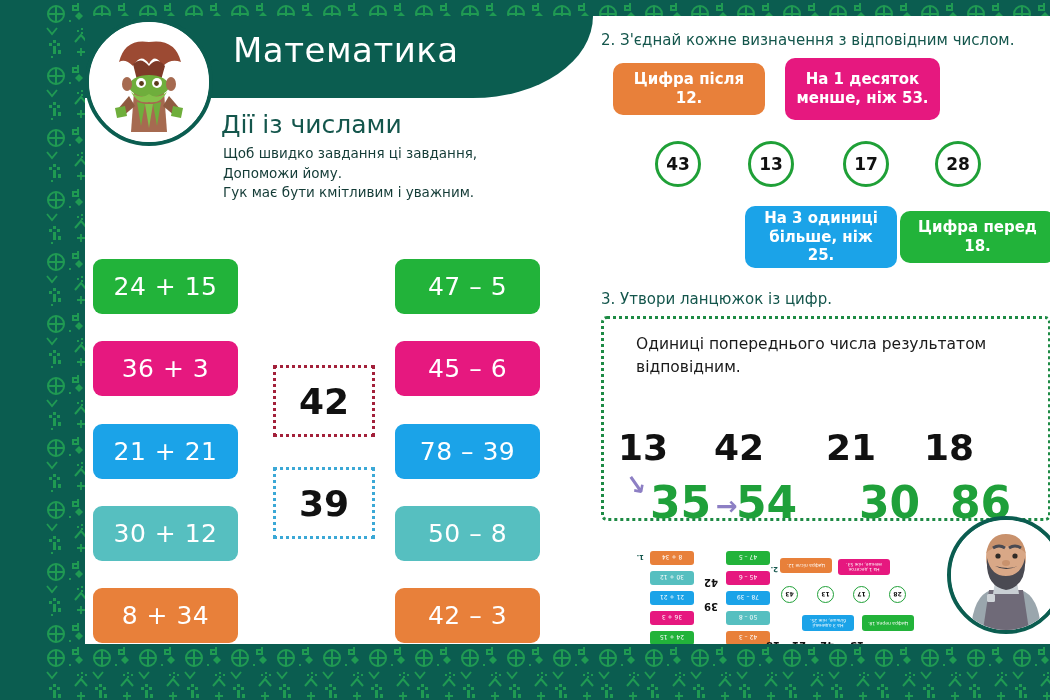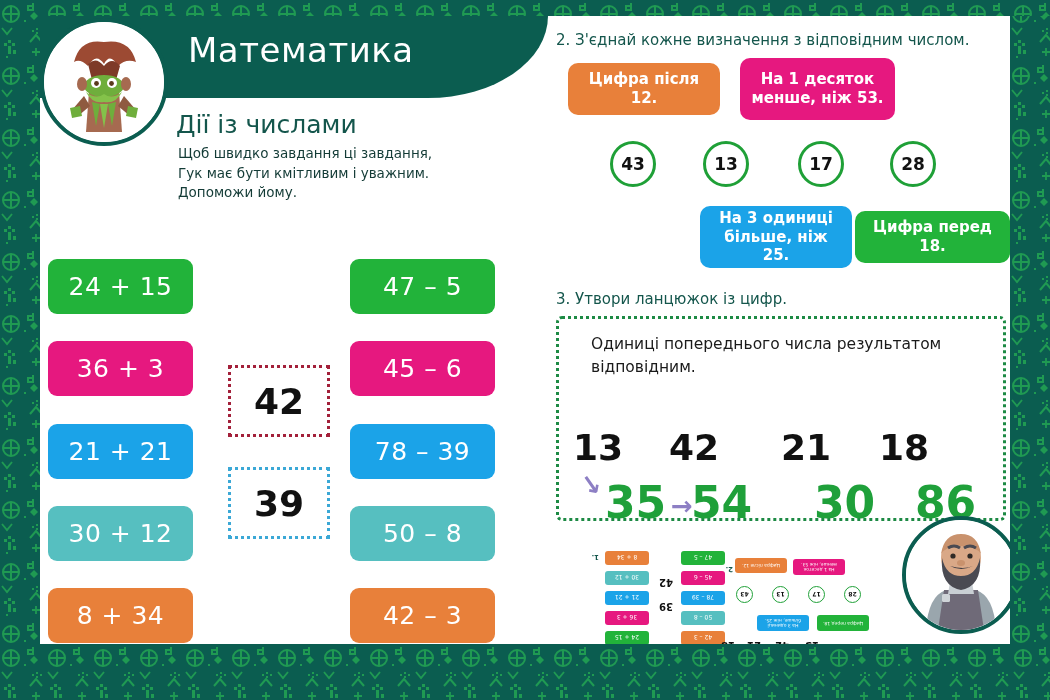--- a/index.html
+++ b/index.html
@@ -11,20 +11,21 @@
     font-family: "DejaVu Sans", sans-serif;
     background: #0b5d50;
     position: relative;
   }
 
   
   #page {
     position: absolute;
     inset: 0;
     background: #bef264;
+    margin-left: 45px;
   }
   .ornament {
     position: absolute;
     opacity: 1;
   }
   #orn-left   { left: 0;  top: 0; width: 40px;  height: 700px; }
   #orn-right  { right: 0; top: 0; width: 40px;  height: 700px; }
   #orn-top    { left: 0;  top: 0; width: 1050px; height: 16px; }
   #orn-bottom { left: 0;  bottom: 0; width: 1050px; height: 56px; }
 
@@ -360,22 +361,22 @@
           <ellipse cx="38" cy="62" rx="5" ry="7" fill="#a66a50"></ellipse>
           <ellipse cx="82" cy="62" rx="5" ry="7" fill="#a66a50"></ellipse>
         </g>
       </svg>
     </div>
 
     <div id="subtitle">Дії із числами</div>
 
     <div id="intro">
       <div>Щоб швидко завдання ці завдання,</div>
+      <div>Допоможи йому.</div>
       <div>Гук має бути кмітливим і уважним.</div>
-      <div>Допоможи йому.</div>
     </div>
 
 
     <div id="t1-left-col"></div>
     <div id="t1-right-col"></div>
 
     <div class="answer-box" id="answer-42">42</div>
     <div class="answer-box" id="answer-39">39</div>
 
     <div id="task2-label">
@@ -394,21 +395,21 @@
         <div>відповідним.</div>
       </div>
       <div id="t3-host">
           <div class="chain-top" style="left: 14px;">13</div>
           <div class="chain-top" style="left: 110px;">42</div>
           <div class="chain-top" style="left: 222px;">21</div>
           <div class="chain-top" style="left: 320px;">18</div>
           <div class="chain-bottom" style="left: 46px; color: rgb(31, 160, 58);">35</div>
           <div class="chain-bottom" style="left: 132px; color: rgb(31, 160, 58);">54</div>
           <div class="chain-bottom" style="left: 255px; color: rgb(31, 160, 58);">30</div>
-          <div class="chain-bottom" style="left: 356px; color: rgb(31, 160, 58);">86</div>
+          <div class="chain-bottom" style="left: 346px; color: rgb(31, 160, 58);">86</div>
           <div class="chain-arrow" style="left: 22px; top: 150px; transform: rotate(55deg); color: rgb(141, 127, 196);">→</div>
           <div class="chain-arrow" style="left: 112px; top: 172px; color: rgb(141, 127, 196);">→</div>
         </div>
     </div>
 
     <div id="thumb">
         <div class="t-pill" style="left: 236px; top: 8px; width: 44px; height: 14px; background: rgb(34, 179, 58);">24 + 15</div>
         <div class="t-pill" style="left: 236px; top: 28px; width: 44px; height: 14px; background: rgb(230, 24, 127);">36 + 3</div>
         <div class="t-pill" style="left: 236px; top: 48px; width: 44px; height: 14px; background: rgb(27, 163, 232);">21 + 21</div>
         <div class="t-pill" style="left: 236px; top: 68px; width: 44px; height: 14px; background: rgb(86, 191, 192);">30 + 12</div>

